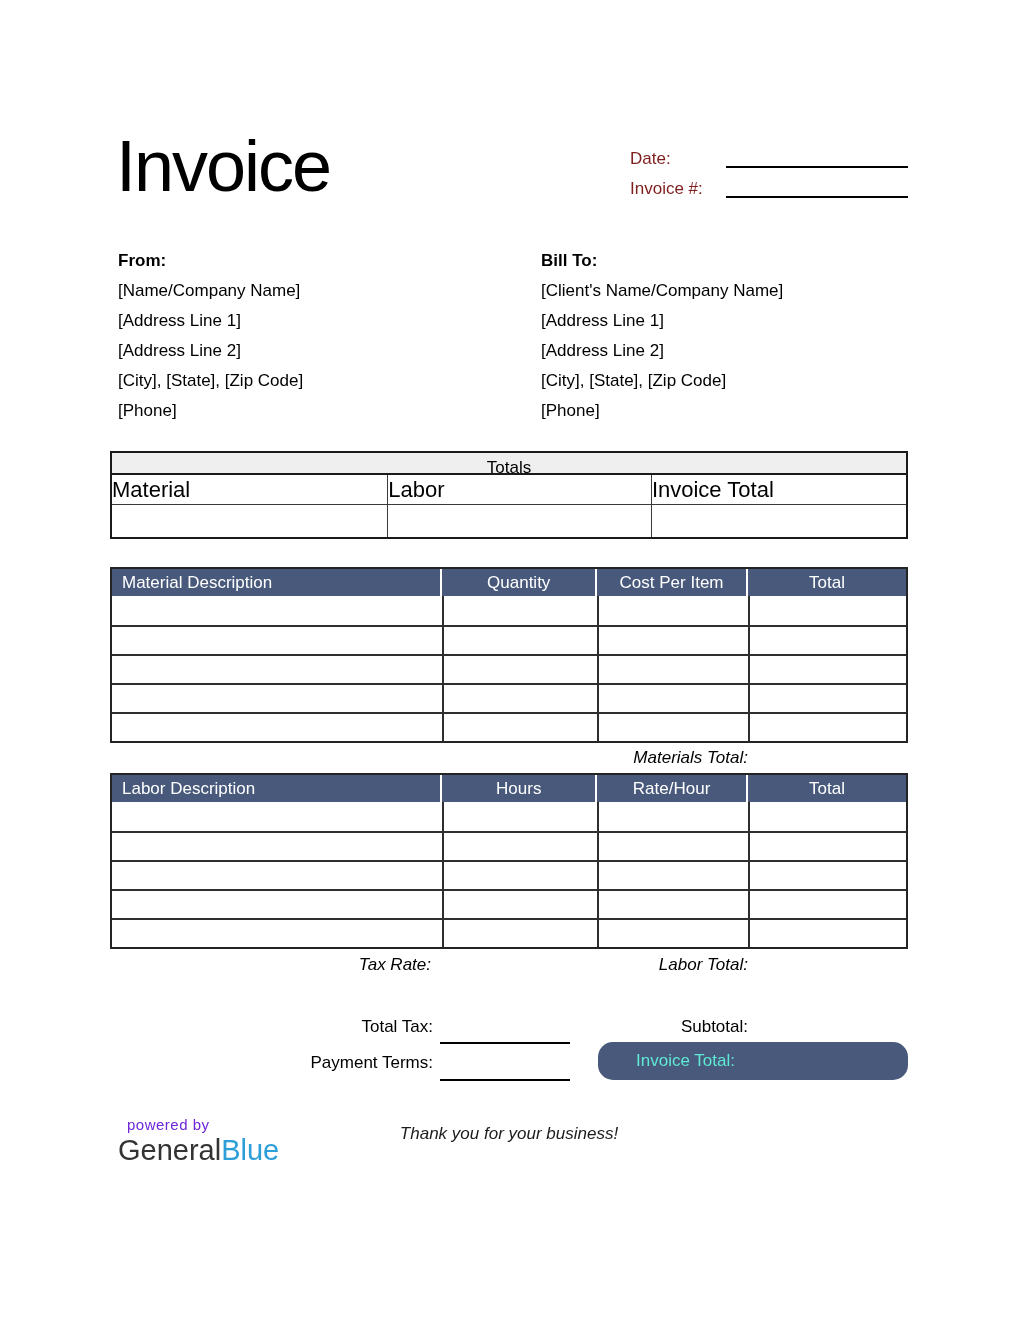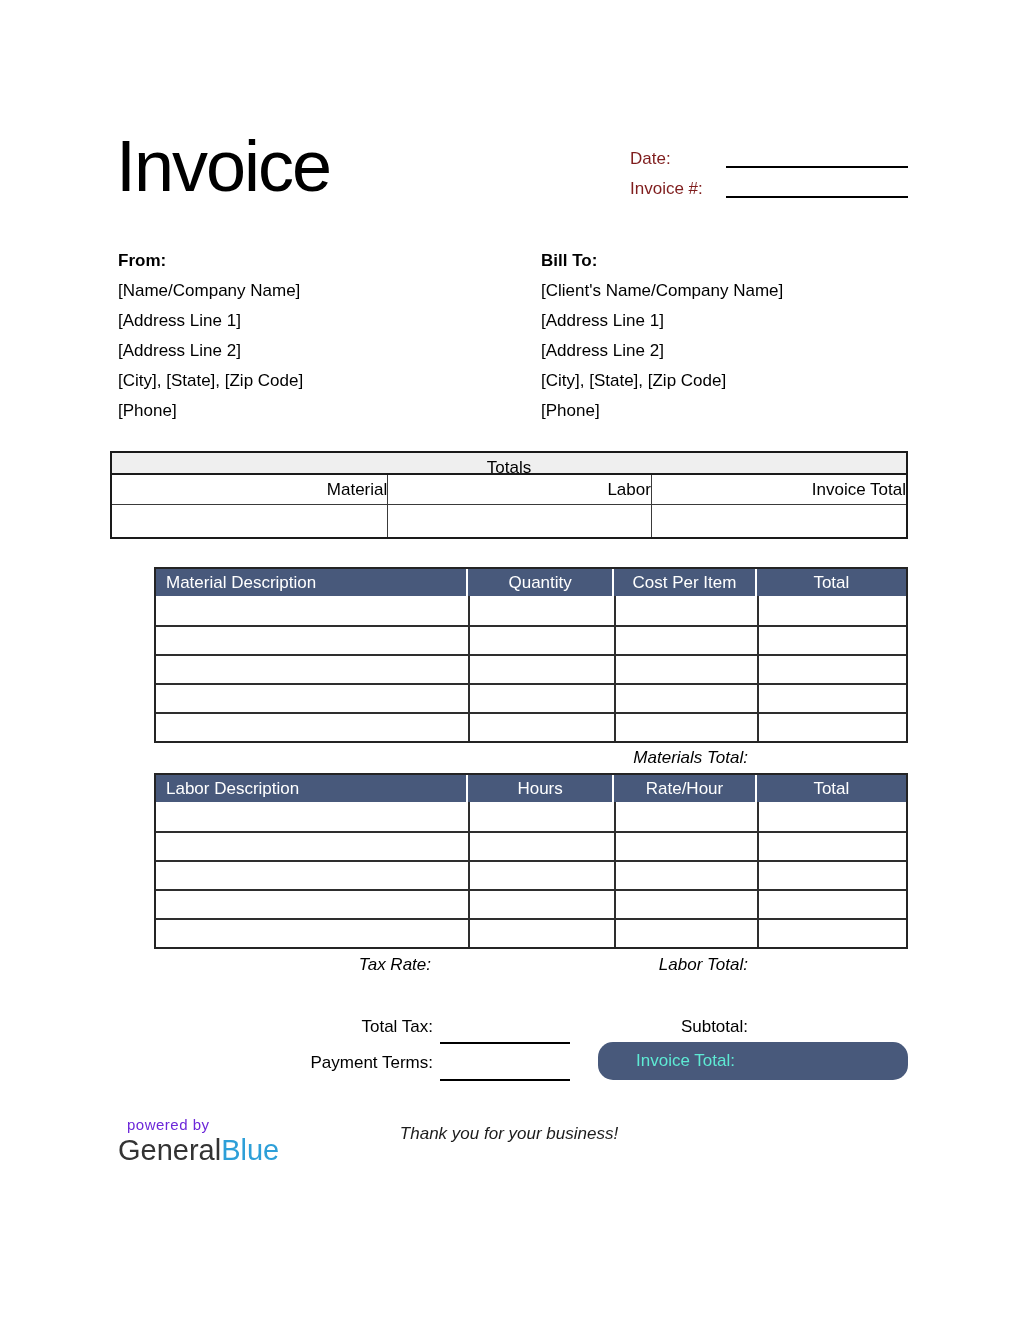--- a/index.html
+++ b/index.html
@@ -24,27 +24,27 @@
   .addr { font-size:17px; line-height:30px; }
   .addr-from { width:423px; }
   .addr-label { font-weight:700; }
 
   
   .totals-table { margin-top:25px; border:2px solid #1a1a1a; }
   .tt-title { height:22px; line-height:30px; text-align:center; font-size:17px;
               background:#efefef; border-bottom:2px solid #1a1a1a; }
   .tt-cols, .tt-empty { display:grid; grid-template-columns:34.8% 33.2% 32%; }
   .tt-cols { height:30px; border-bottom:1px solid #3a3a3a; }
-  .tt-cols > div { line-height:30px; text-align:right; font-size:17px; border-right:1px solid #3a3a3a; }
+  .tt-cols > div { line-height:30px; text-align:left; font-size:22px; border-right:1px solid #3a3a3a; }
   .tt-cols > div:last-child, .tt-empty > div:last-child { border-right:none; }
   .tt-empty { height:32px; }
   .tt-empty > div { border-right:1px solid #3a3a3a; }
 
   
-  .items-table { margin-top:28px; border:2px solid #242424;margin-left:44px; }
+  .items-table { margin-top:28px; border:2px solid #242424; }
   .items-table.labor { margin-top:0; }
   .it-header { display:grid; grid-template-columns:41.6% 19.5% 19% 19.9%;
                background:#48597b; color:#fff; height:27px; align-items:center; font-size:17px; }
   .it-header > div { text-align:center; height:27px; line-height:27px; border-right:2px solid #fff; }
   .it-header > div:first-child { text-align:left; padding-left:10px; }
   .it-header > div:last-child { border-right:none; }
   .it-row { display:grid; grid-template-columns:41.6% 19.5% 19% 19.9%; height:29px; }
   .it-row + .it-row { border-top:2px solid #2e2e2e; }
   .it-cell + .it-cell { border-left:2px solid #2e2e2e; }
 

